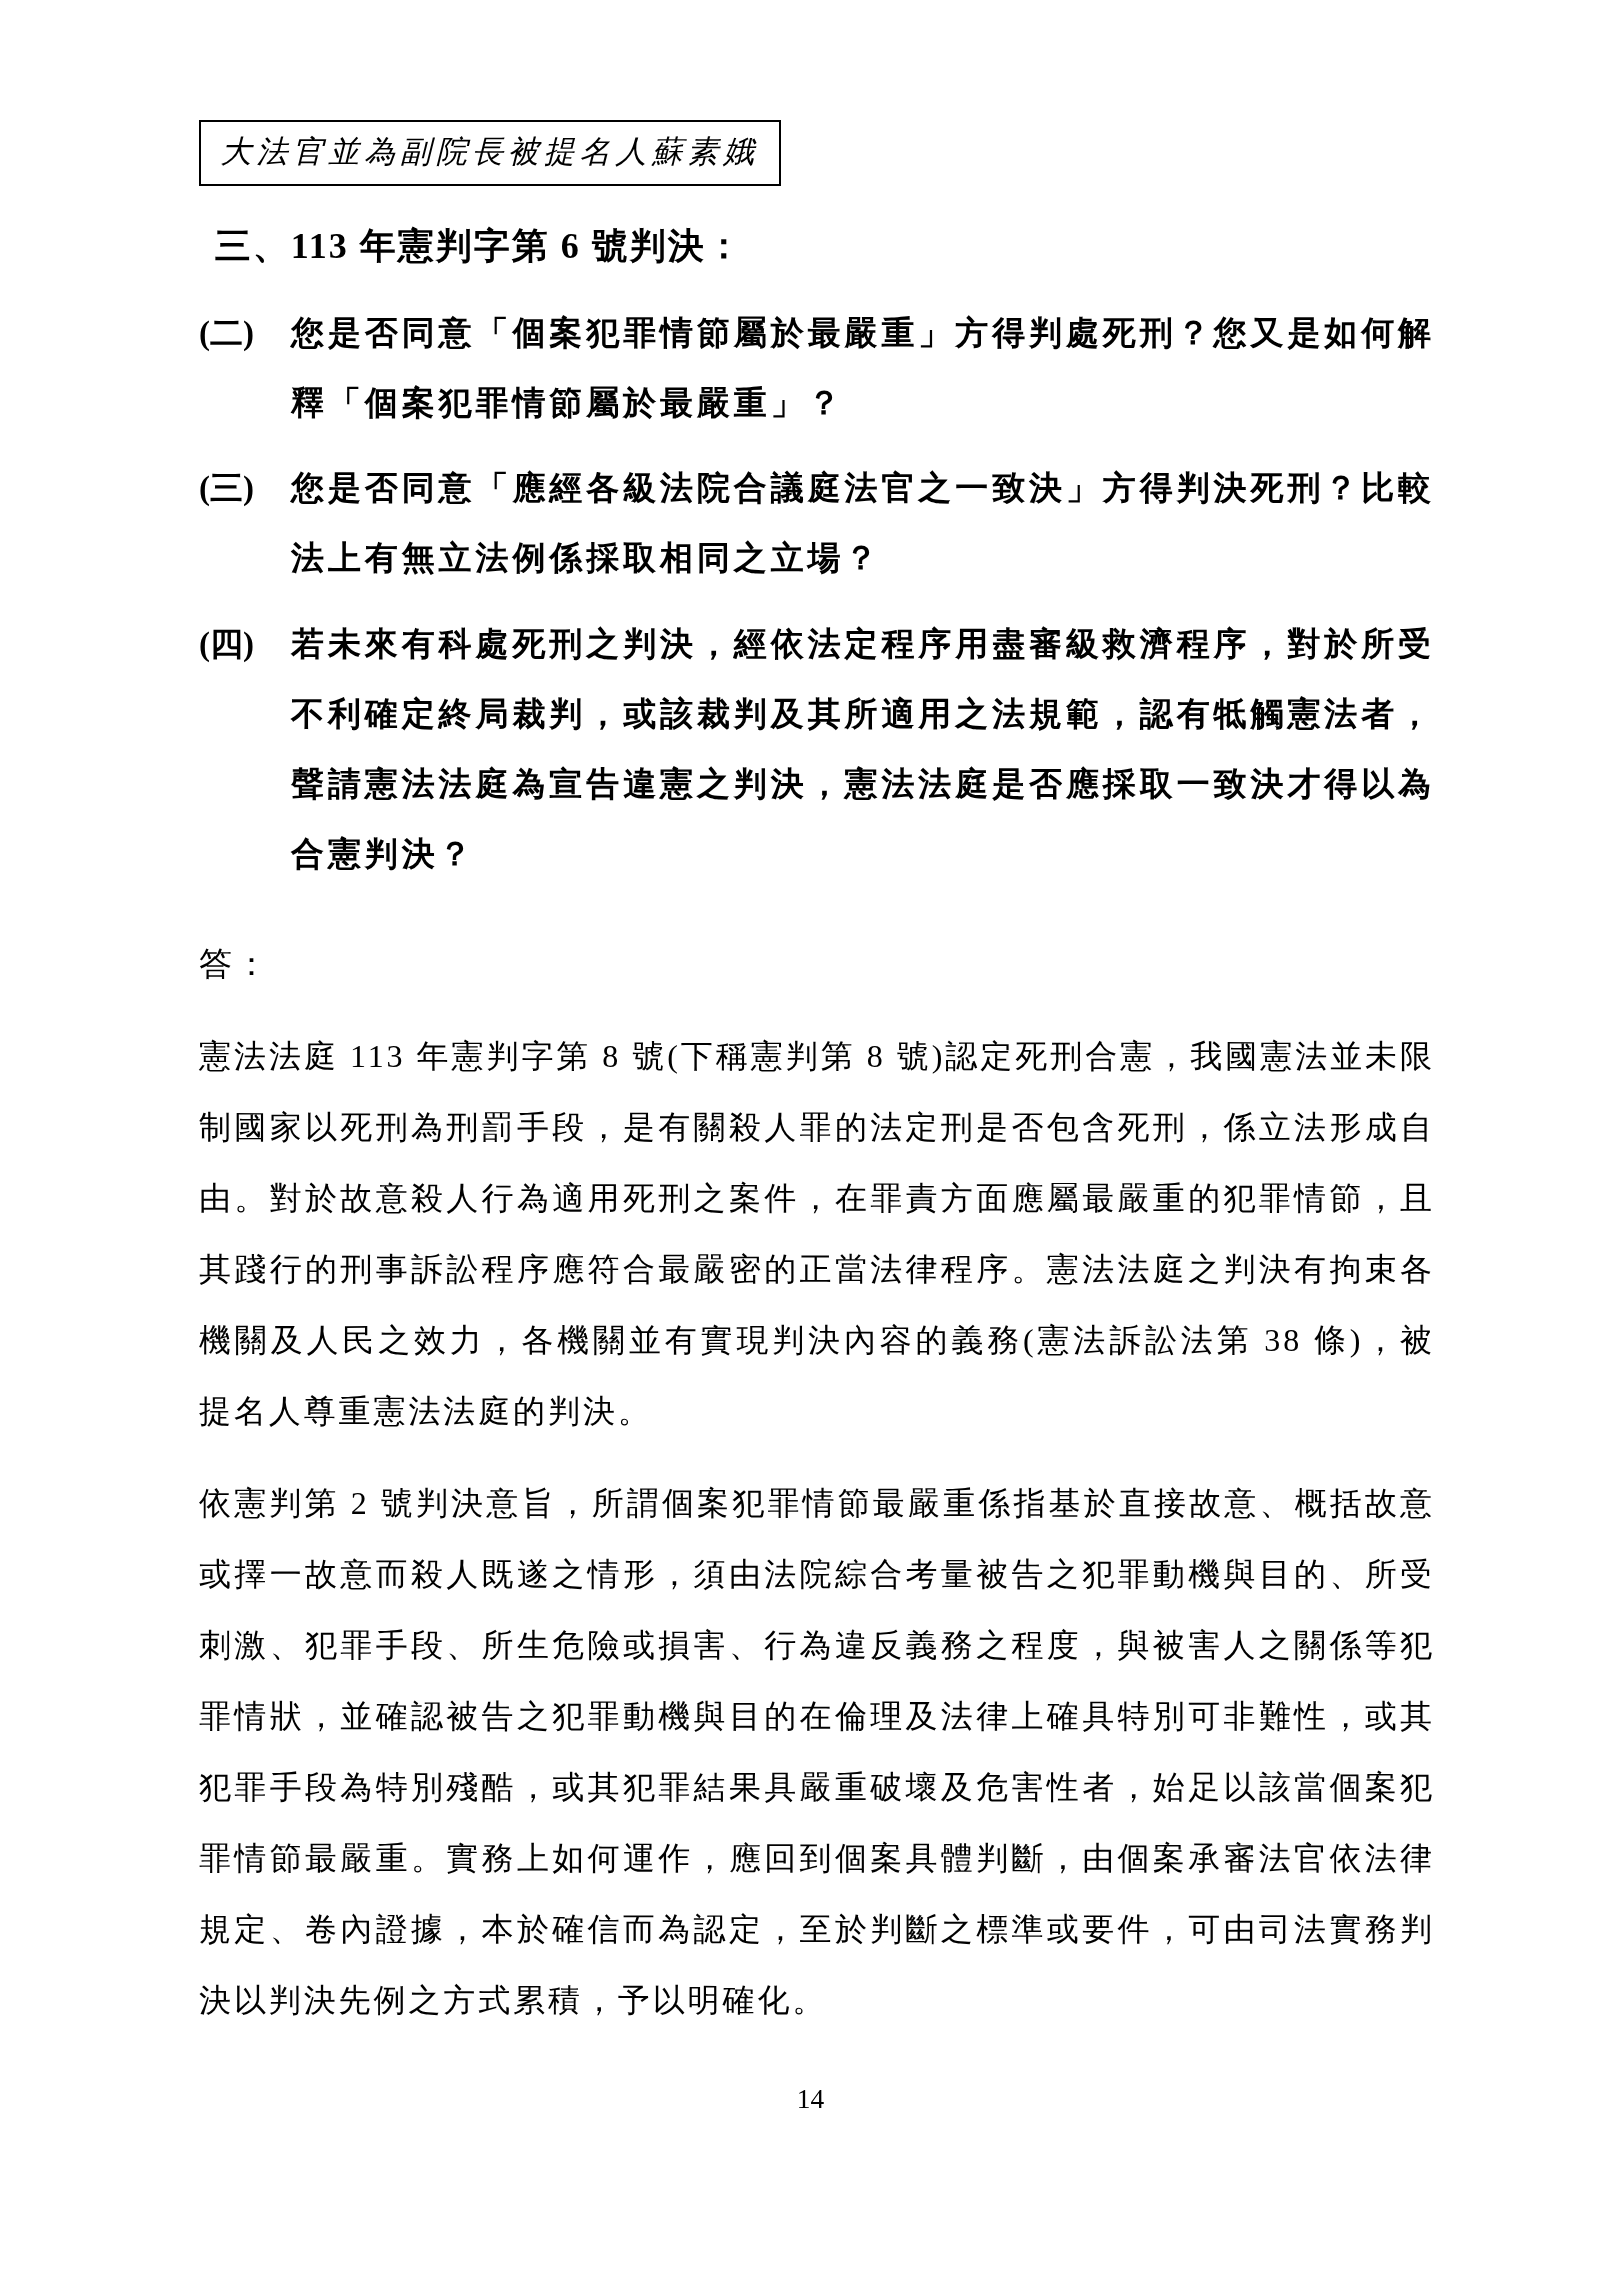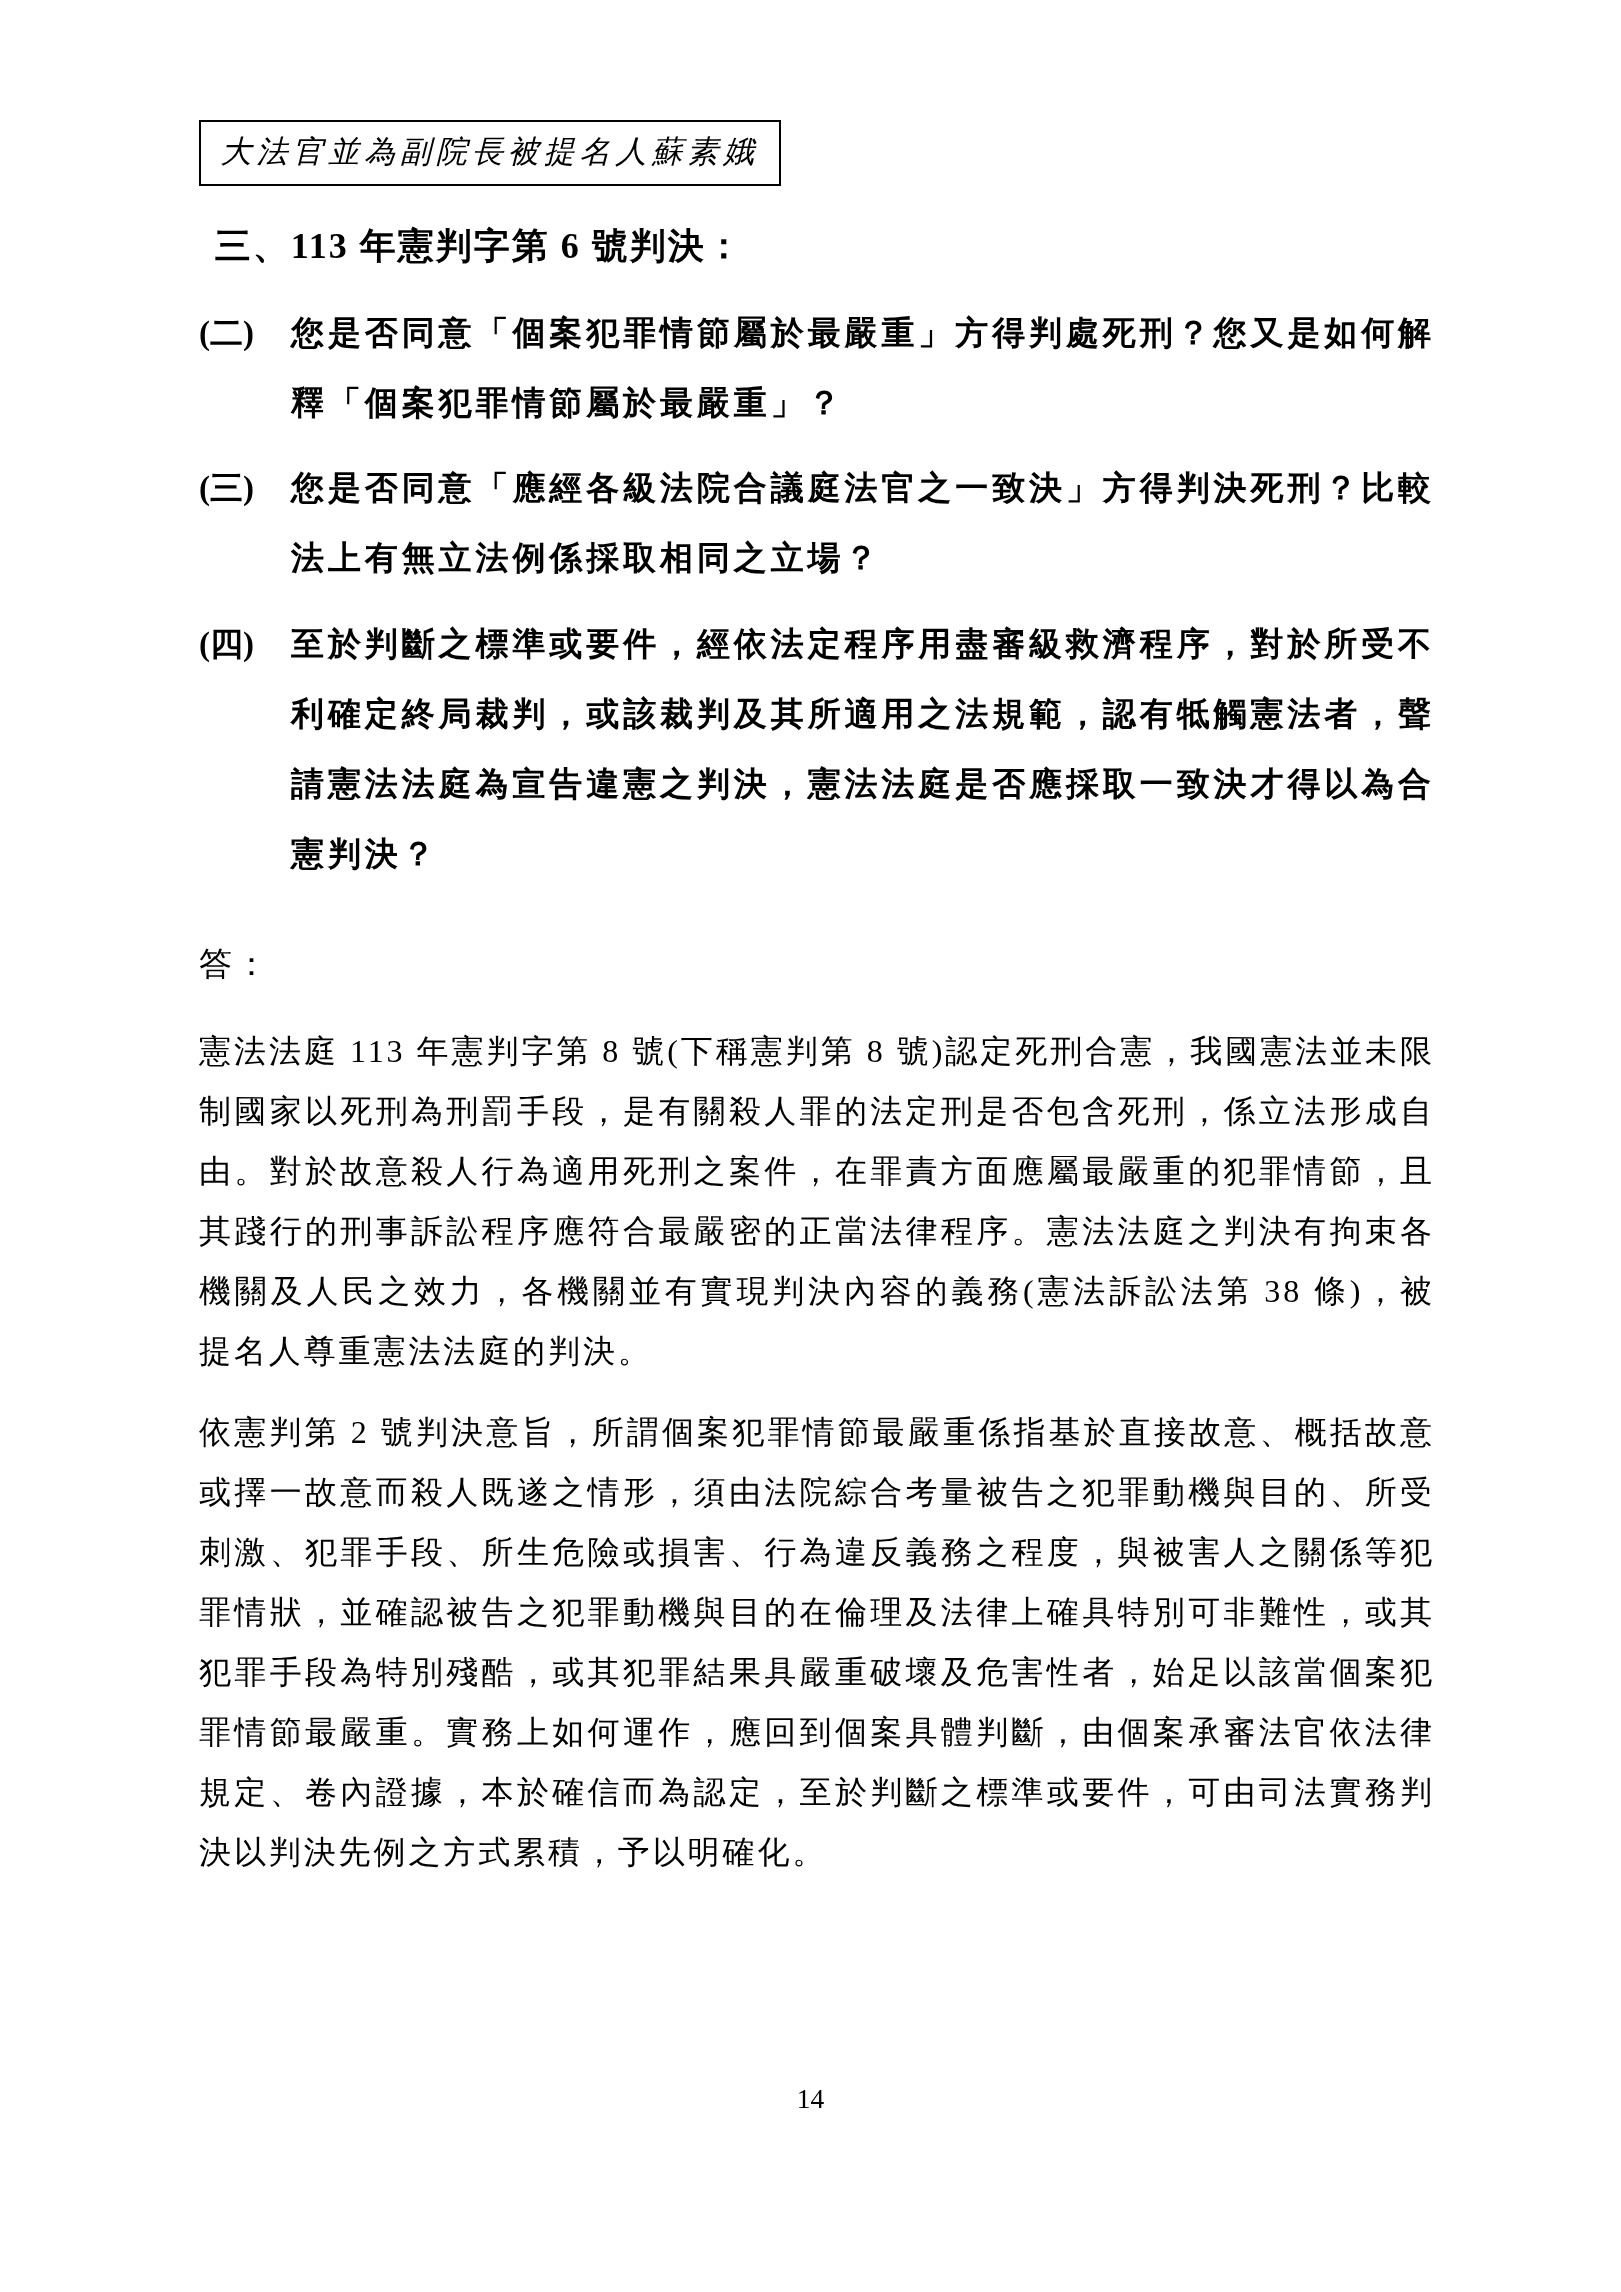--- a/index.html
+++ b/index.html
@@ -52,21 +52,21 @@
     letter-spacing: 0;
   }
   .answer-label {
     font-size: 33px;
     line-height: 69px;
     margin-top: 41px;
     letter-spacing: 2.9px;
   }
   .answer-para {
     font-size: 32px;
-    line-height: 60px;
+    line-height: 71px;
     letter-spacing: 2.9px;
     text-align: justify;
     margin-top: 21.6px;
   }
   .page-number {
     position: absolute;
     bottom: 90px;
     left: 0;
     width: 100%;
     text-align: center;
@@ -82,21 +82,21 @@
     <span>大法官並為副院長被提名人蘇素娥</span>
   </div>
 
   <div class="section-title">三、113 年憲判字第 6 號判決：</div>
 
 
   <div class="question"><span class="qnum">(二)</span><span>您是否同意「個案犯罪情節屬於最嚴重」方得判處死刑？您又是如何解釋「個案犯罪情節屬於最嚴重」？</span></div>
 
   <div class="question"><span class="qnum">(三)</span><span>您是否同意「應經各級法院合議庭法官之一致決」方得判決死刑？比較法上有無立法例係採取相同之立場？</span></div>
 
-  <div class="question"><span class="qnum">(四)</span><span>至於判斷之標準或要件，經依法定程序用盡審級救濟程序，對於所受不利確定終局裁判，或該裁判及其所適用之法規範，認有牴觸憲法者，聲請憲法法庭為宣告違憲之判決，憲法法庭是否應採取一致決才得以為合憲判決？</span></div>
+  <div class="question"><span class="qnum">(四)</span><span>若未來有科處死刑之判決，經依法定程序用盡審級救濟程序，對於所受不利確定終局裁判，或該裁判及其所適用之法規範，認有牴觸憲法者，聲請憲法法庭為宣告違憲之判決，憲法法庭是否應採取一致決才得以為合憲判決？</span></div>
 
   <div class="answer-label">答：</div>
 
   <div class="answer-para">憲法法庭 113 年憲判字第 8 號(下稱憲判第 8 號)認定死刑合憲，我國憲法並未限制國家以死刑為刑罰手段，是有關殺人罪的法定刑是否包含死刑，係立法形成自由。對於故意殺人行為適用死刑之案件，在罪責方面應屬最嚴重的犯罪情節，且其踐行的刑事訴訟程序應符合最嚴密的正當法律程序。憲法法庭之判決有拘束各機關及人民之效力，各機關並有實現判決內容的義務(憲法訴訟法第 38 條)，被提名人尊重憲法法庭的判決。</div>
 
   <div class="answer-para">依憲判第 2 號判決意旨，所謂個案犯罪情節最嚴重係指基於直接故意、概括故意或擇一故意而殺人既遂之情形，須由法院綜合考量被告之犯罪動機與目的、所受刺激、犯罪手段、所生危險或損害、行為違反義務之程度，與被害人之關係等犯罪情狀，並確認被告之犯罪動機與目的在倫理及法律上確具特別可非難性，或其犯罪手段為特別殘酷，或其犯罪結果具嚴重破壞及危害性者，始足以該當個案犯罪情節最嚴重。實務上如何運作，應回到個案具體判斷，由個案承審法官依法律規定、卷內證據，本於確信而為認定，至於判斷之標準或要件，可由司法實務判決以判決先例之方式累積，予以明確化。</div>
 
   <div class="page-number">14</div>
 
 </div>

